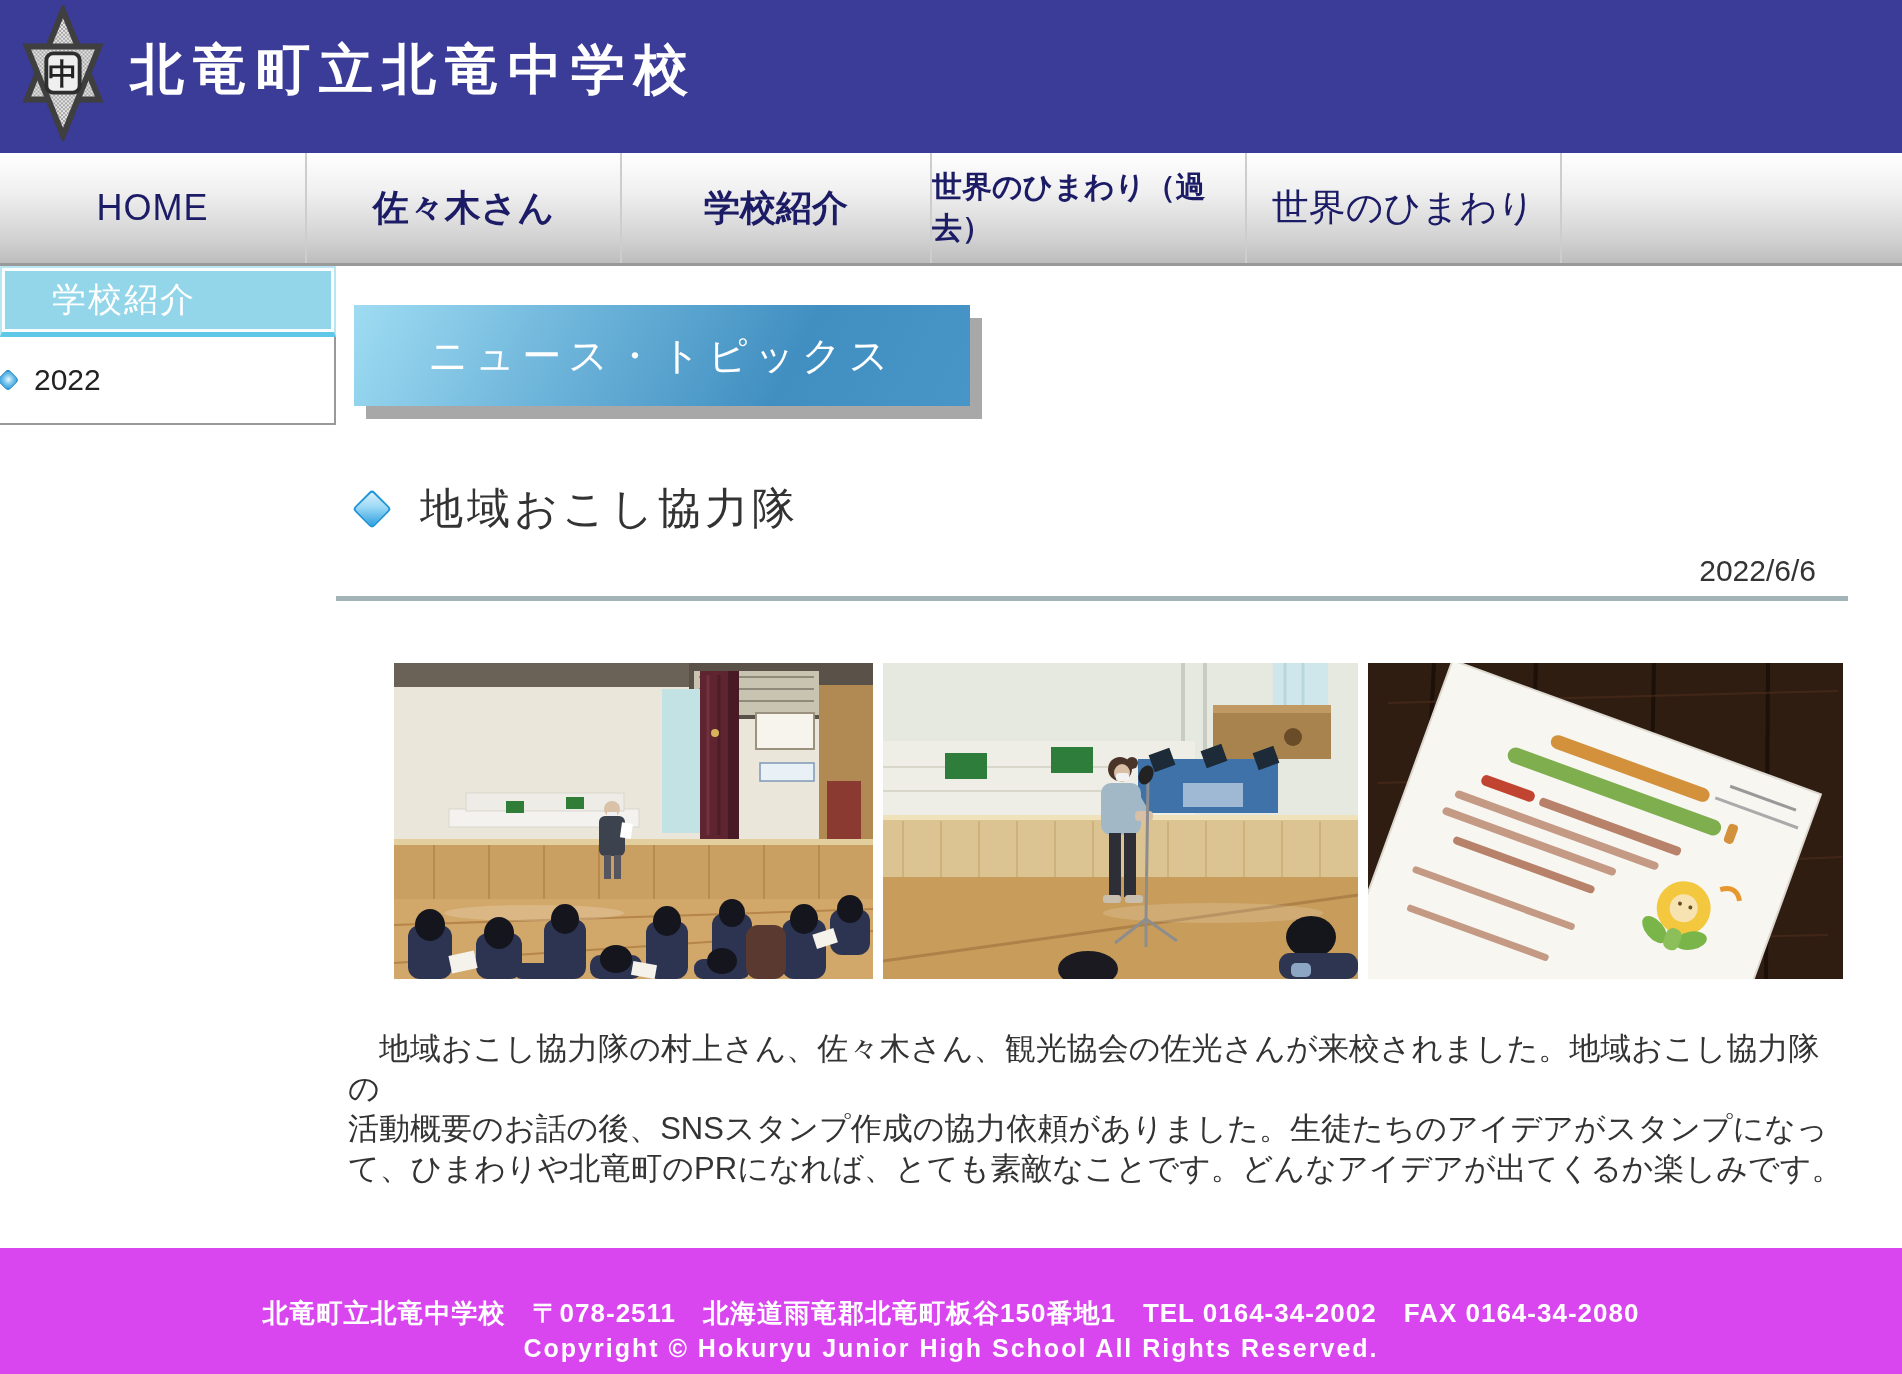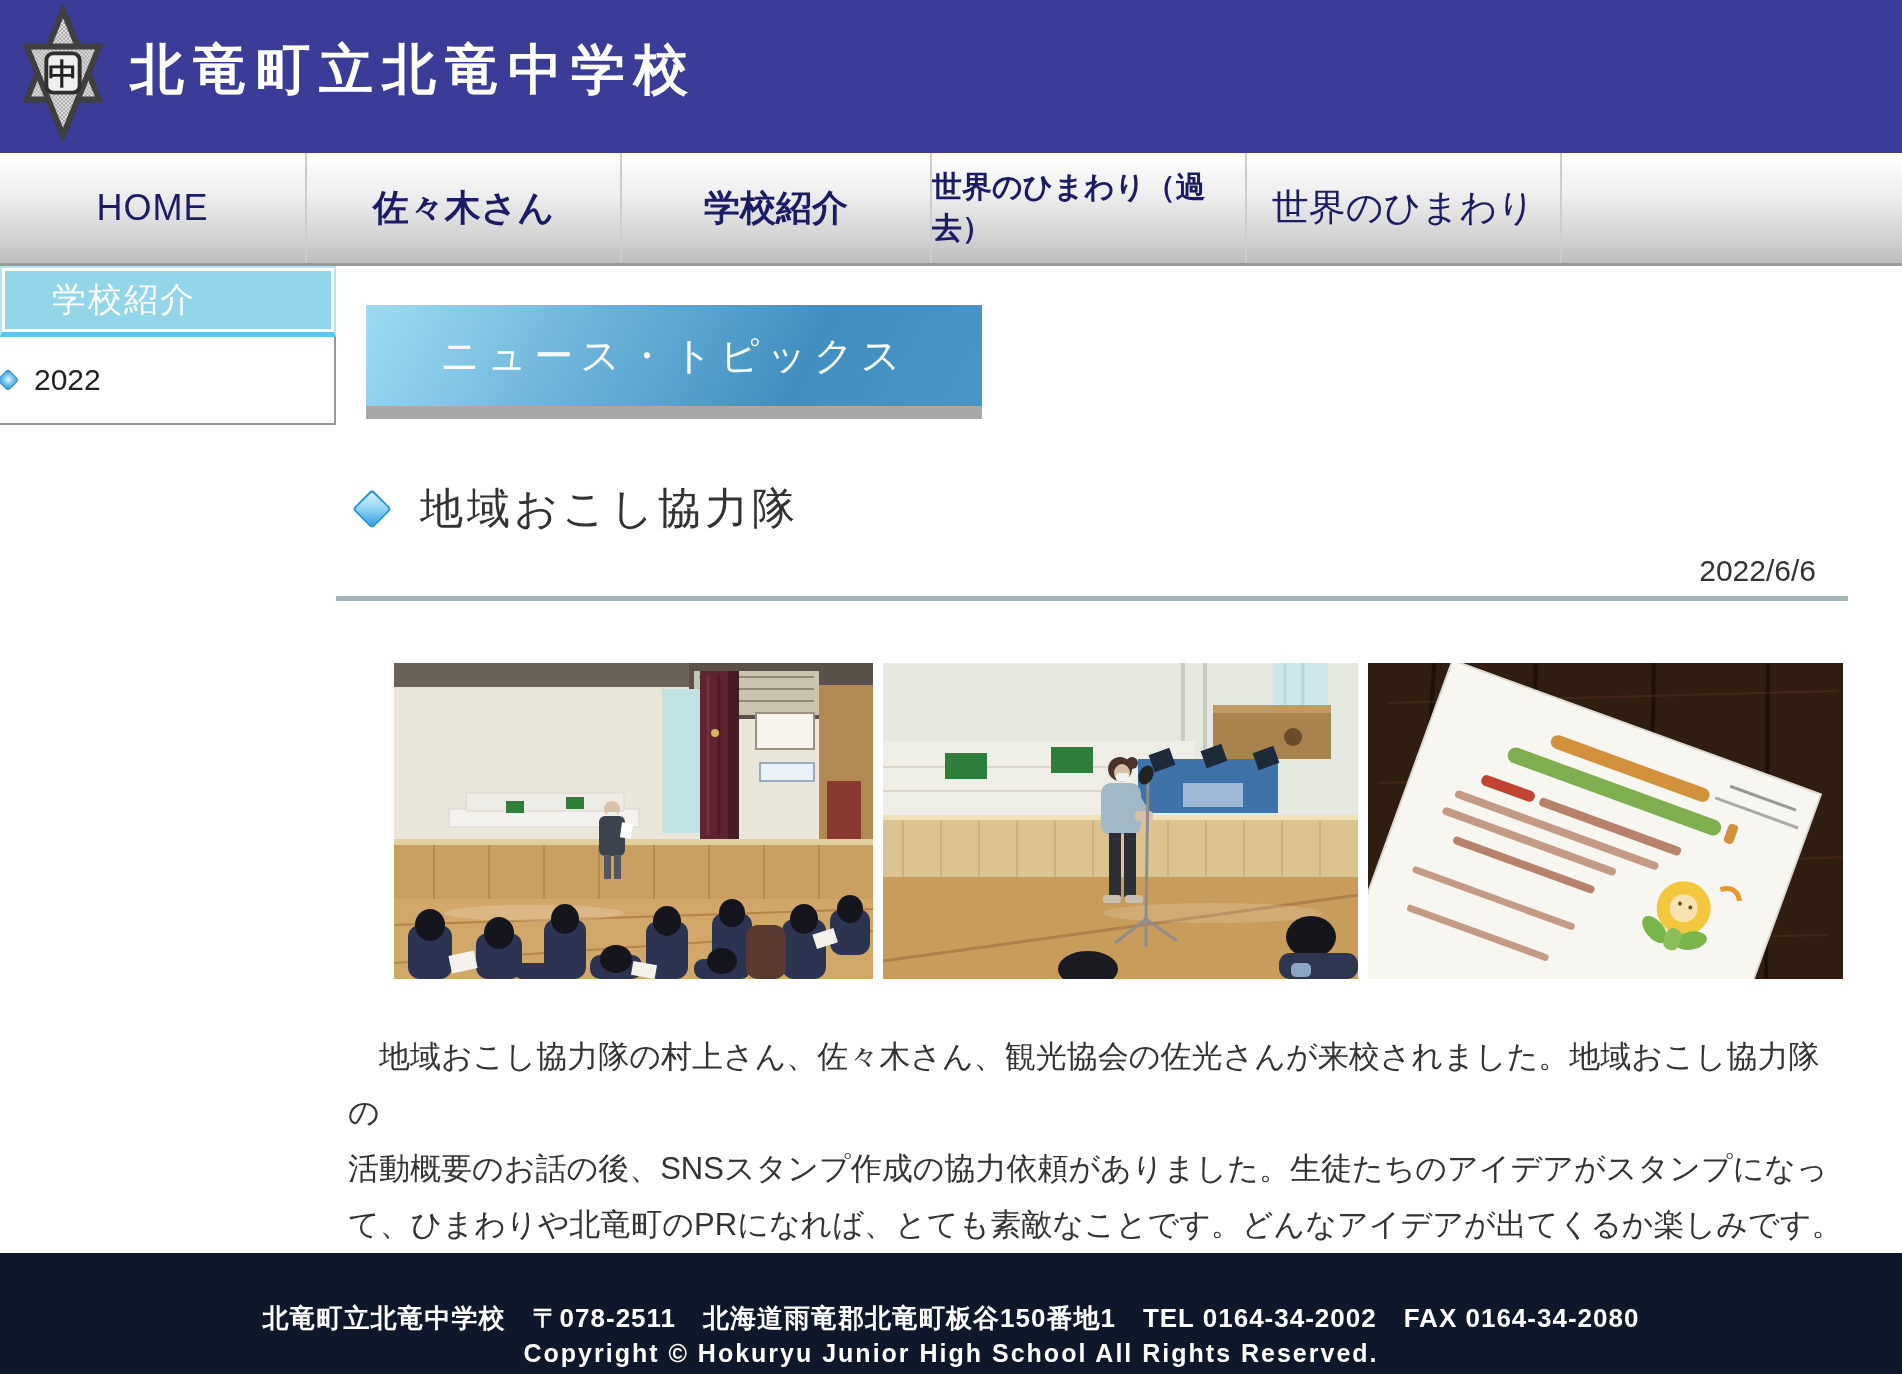--- a/index.html
+++ b/index.html
@@ -40,45 +40,45 @@
   .bullet-diamond { width:16px; height:16px; margin-right:18px; transform:rotate(45deg);
     border-radius:4px; border:1px solid #1d86c8;
     background:radial-gradient(circle at 50% 45%, #eaf7ff 0%, #7cc6ec 45%, #2196d8 100%); }
   .side-item-label { font-size:30px; color:#222; }
 
   .main { flex:1; position:relative; }
 
   
   .banner-wrap { position:relative; margin:39px 0 0 18px; width:616px; height:101px; }
   .banner-shadow { position:absolute; left:12px; top:13px; width:616px; height:101px; background:#a8a8a8; }
-  .banner { position:absolute; left:12px; top:0; width:616px; height:101px;
+  .banner { position:absolute; left:0; top:0; width:616px; height:101px;
     background:linear-gradient(118deg,#9fdcf2 0%,#6db4da 35%,#418fc1 70%,#4796c7 100%);
     display:flex; align-items:center; justify-content:center;
     color:#fff; font-size:39px; letter-spacing:7px; }
 
   
   .article-head { margin:74px 0 0 22px; display:flex; align-items:center; }
   .title-diamond { width:28px; height:28px; margin:0 34px 0 0; transform:rotate(45deg);
     border:2px solid #2196d8; border-radius:4px;
     background:linear-gradient(135deg,#d9f1fd 0%,#9bd8f5 45%,#2d9fe0 100%); }
   .article-title { font-size:43px; color:#333; letter-spacing:4px; }
   .date-row { text-align:right; font-size:30px; color:#333; margin:16px 86px 8px 0; }
   .rule { height:5px; background:#a2b4b8; margin:0 54px 0 0; }
 
   
   .photos { display:flex; gap:10px; margin:62px 0 0 58px; }
   .photo { height:316px; overflow:hidden; flex:0 0 auto; background:#ccc; }
   .photo svg { display:block; }
   .p1 { width:479px; } .p2 { width:475px; } .p3 { width:475px; }
 
   
-  .body-text { margin:50px 54px 0 12px; font-size:31px; line-height:56px; color:#333; }
-
-  
-  .footer { height:126px; background:#0f172a; flex:0 0 auto; text-align:center; color:#fff; font-weight:bold; }
+  .body-text { margin:50px 54px 0 12px; font-size:31px; line-height:40px; color:#333; }
+
+  
+  .footer { height:126px; background:#d946ef; flex:0 0 auto; text-align:center; color:#fff; font-weight:bold; }
   .f1 { padding-top:48px; font-size:26px; letter-spacing:1px; }
   .f2 { margin-top:3px; font-size:25px; letter-spacing:2px; }
 </style>
 </head>
 <body>
 
 <div class="page">
 
   <div class="header">
     <svg class="logo" width="98" height="136" viewBox="0 0 100 132">

